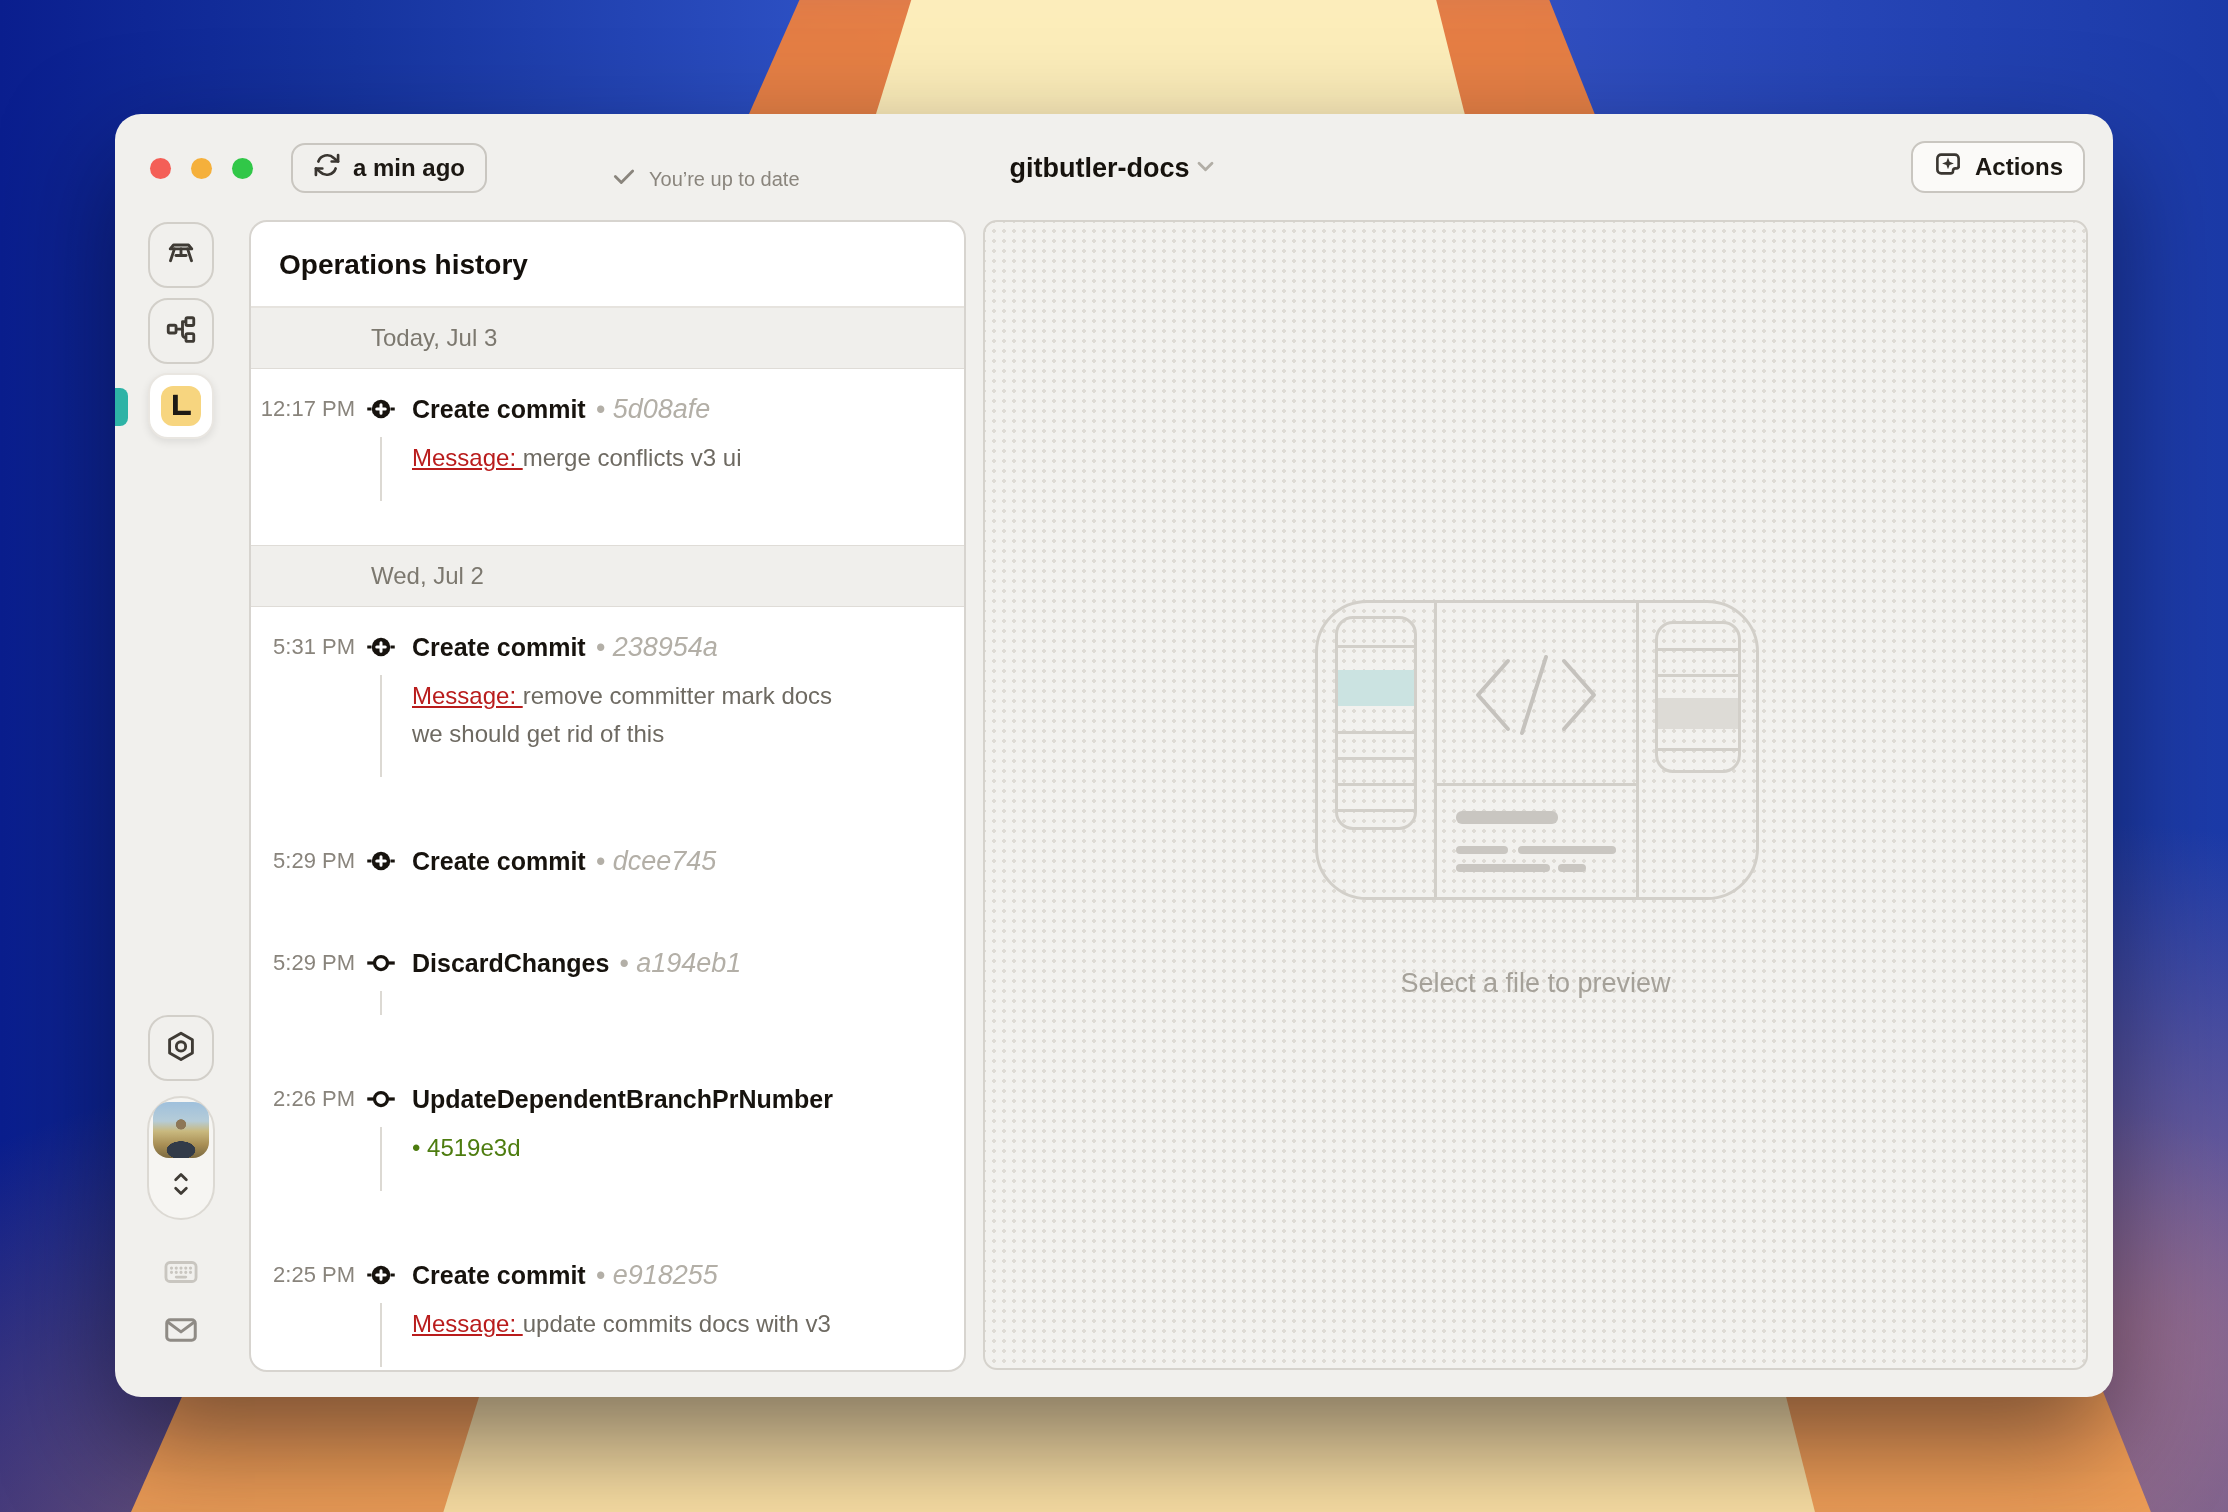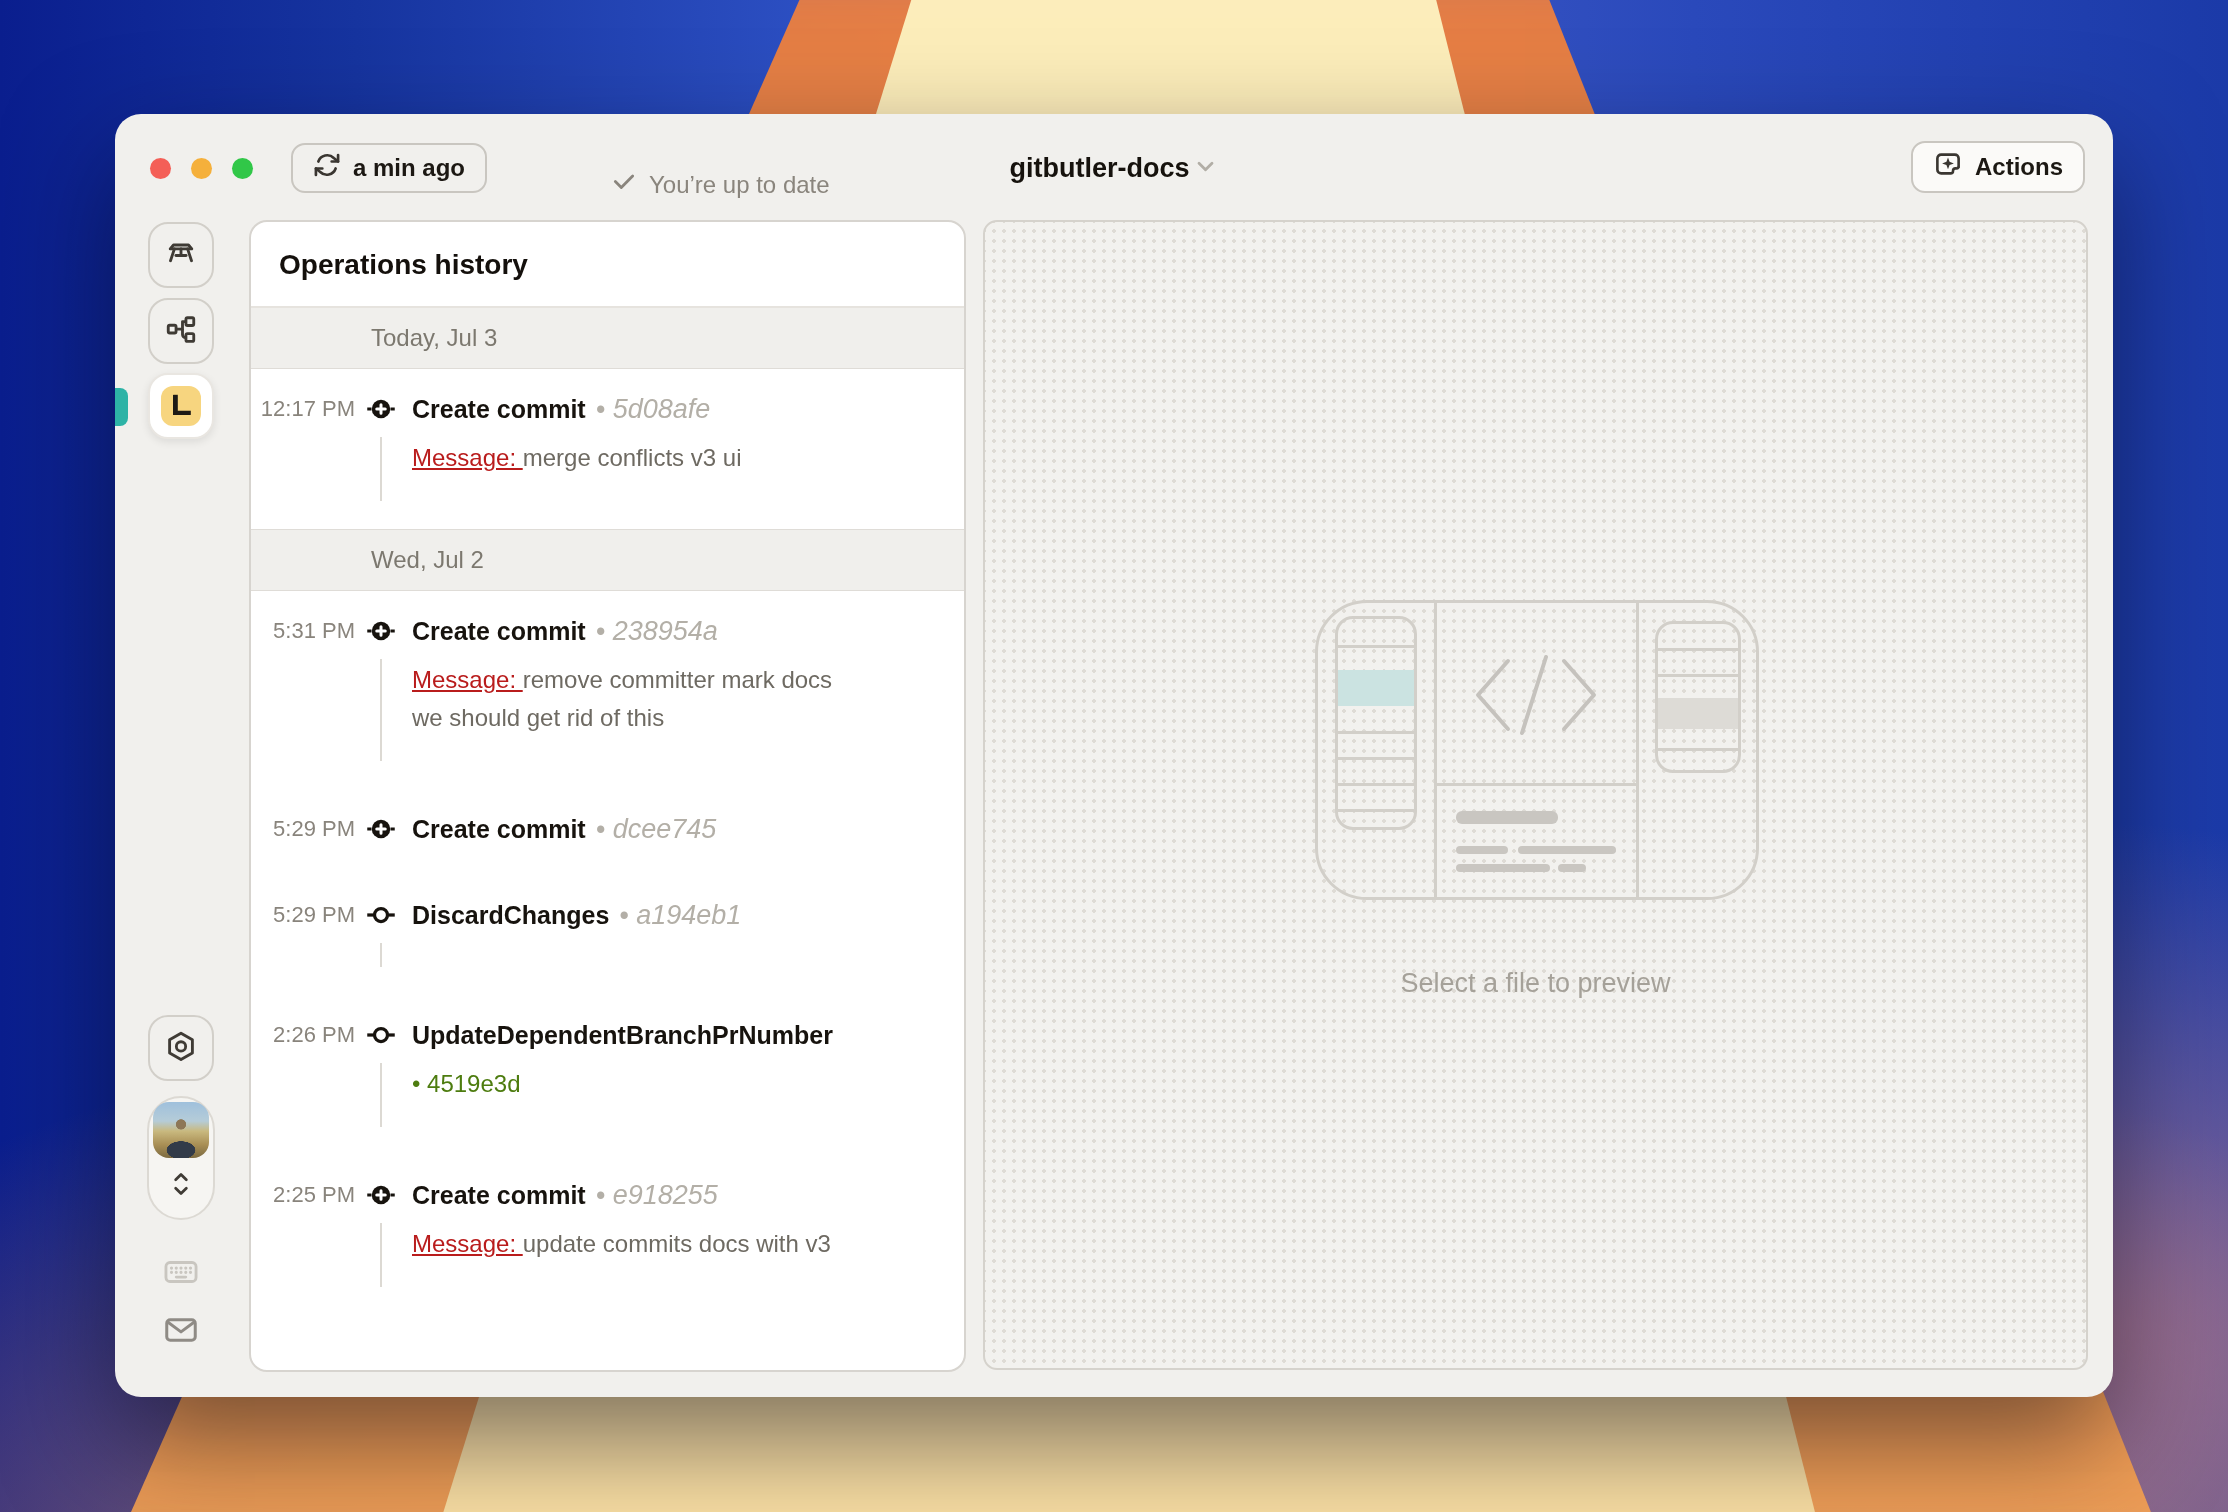--- a/index.html
+++ b/index.html
@@ -22,22 +22,22 @@
     background:#f1f0ed;border-radius:26px;box-shadow:0 45px 110px rgba(0,0,20,.5);overflow:hidden;}
 
   
   .topbar{position:absolute;left:0;top:0;right:0;height:106px;}
   .traffic{position:absolute;top:44px;left:35px;display:flex;gap:20px;}
   .traffic span{width:21px;height:21px;border-radius:50%;display:block;}
   .btn{display:inline-flex;align-items:center;gap:12px;background:transparent;
     border:2px solid #c9c6c0;border-radius:14px;color:#1c1813;font-size:24px;font-weight:700;
     padding:0 20px;height:50px;cursor:pointer;}
   .sync-btn{position:absolute;left:176px;top:29px;}
-  .status{position:absolute;left:496px;top:46px;height:50px;display:flex;align-items:center;gap:12px;
-    color:#8a857d;font-size:24px;}
+  .status{position:absolute;left:496px;top:40px;height:50px;display:flex;align-items:center;gap:12px;
+    color:#8a857d;font-size:20px;}
   .project{position:absolute;left:50%;top:29px;transform:translateX(-50%);height:50px;
     display:flex;align-items:center;gap:3px;cursor:pointer;}
   .project .name{font-size:27px;font-weight:700;color:#16120d;}
   .actions-btn{position:absolute;right:28px;top:27px;background:#fbfaf8;height:52px;}
   .icon-svg{display:block;}
 
   
   .side-btn{position:absolute;left:33px;width:66px;height:66px;border-radius:20px;
     border:2px solid #d2cfc9;background:transparent;display:flex;align-items:center;justify-content:center;
     cursor:pointer;box-sizing:border-box;}
@@ -58,21 +58,21 @@
   .ghost-ic{position:absolute;left:33px;width:66px;height:52px;display:flex;align-items:center;justify-content:center;cursor:pointer;}
 
   
   .ops-panel{position:absolute;left:134px;top:106px;width:717px;height:1152px;background:#fff;
     border:2px solid #d7d4cf;border-radius:18px;box-sizing:border-box;overflow:hidden;}
   .ops-header{font-size:28px;font-weight:700;color:#14100c;padding:27px 28px 25px 28px;
     border-bottom:2px solid #e6e3de;}
   .date-band{background:#f0efec;border-top:1px solid #dfdcd7;border-bottom:1px solid #dfdcd7;
     color:#7c786f;font-size:24px;padding:16px 0 16px 120px;}
   .date-band:first-child{border-top:none;}
-  .entry{padding:22px 24px 28px 0;cursor:pointer;}
+  .entry{padding:22px 24px 44px 0;cursor:pointer;}
   .entry-head{display:flex;align-items:flex-start;line-height:36px;}
   .time{flex:0 0 104px;text-align:right;color:#89847c;font-size:22px;}
   .op-icon{flex:0 0 52px;display:flex;justify-content:center;align-items:center;height:36px;}
   .op-title{font-size:25px;font-weight:700;color:#17130e;margin-left:5px;}
   .op-hash{font-size:27px;color:#b3afa7;margin-left:10px;white-space:nowrap;font-style:italic;}
   .detail{margin-left:129px;margin-top:10px;border-left:2px solid #dcd9d3;
     padding:2px 0 24px 30px;font-size:24px;line-height:38px;max-width:500px;}
   .detail .msg-label{color:#b91c1c;text-decoration:underline;}
   .detail .msg-text{color:#6e6a62;}
   .detail.hash-line{color:#4d7c0f;}

